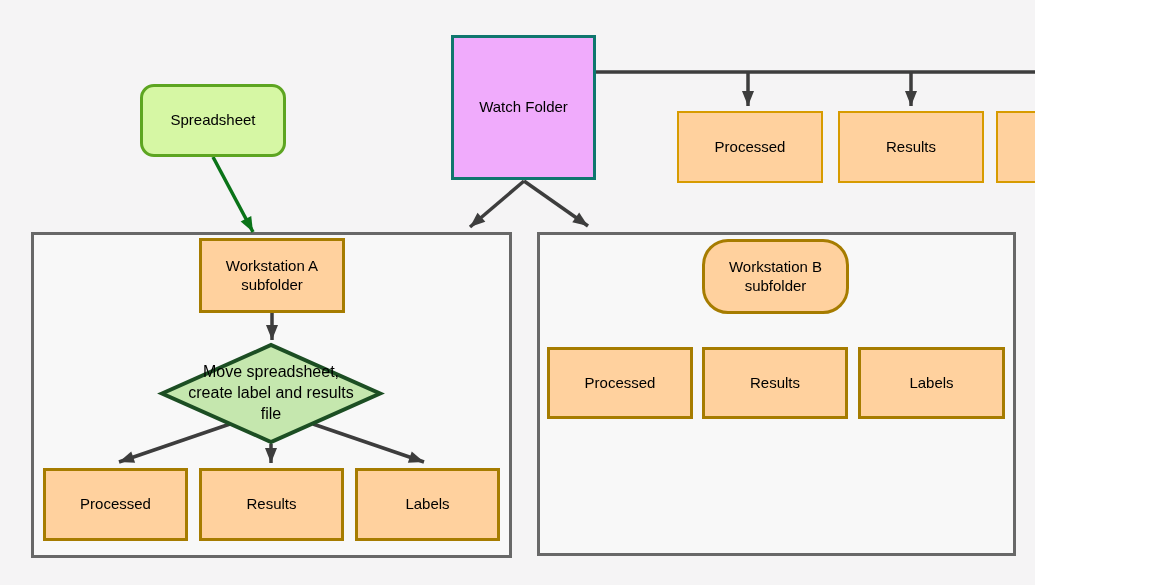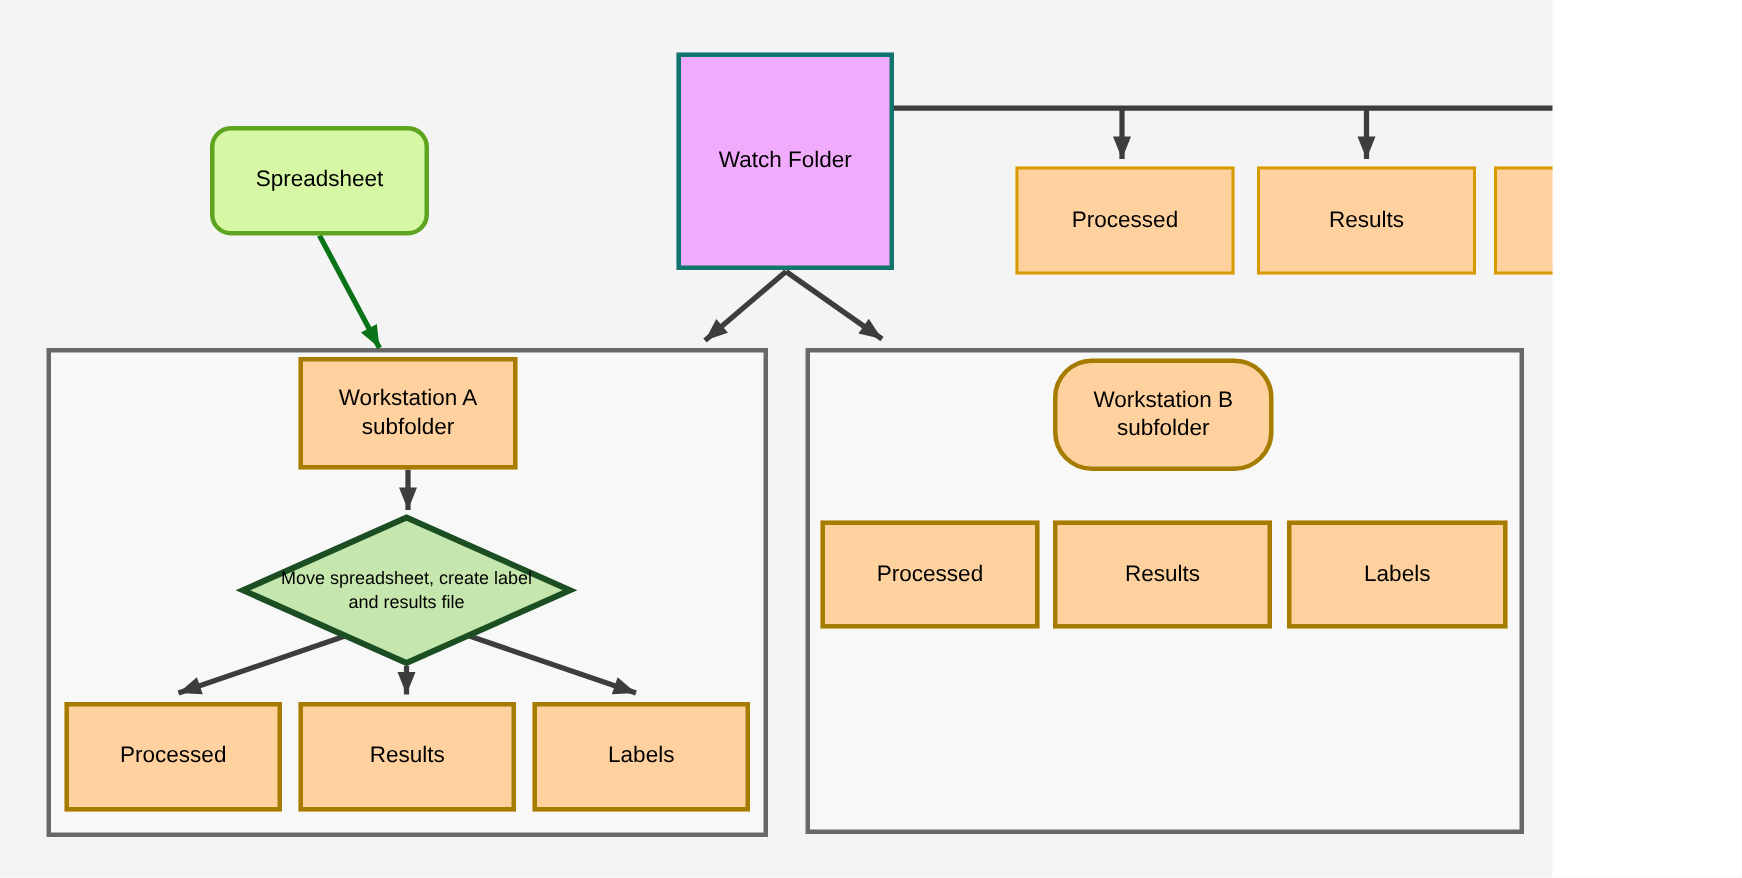--- a/index.html
+++ b/index.html
@@ -55,21 +55,21 @@
     background: #f8f8f8;
     border: 3px solid #686868;
     box-sizing: border-box;
   }
   .diamond-label {
     position: absolute;
     display: flex;
     align-items: center;
     justify-content: center;
     text-align: center;
-    font-size: 12px;
+    font-size: 16px;
     color: #000;
     line-height: 1.3;
   }
 </style>
 </head>
 <body>
 
 <div class="canvas">
 
   <div class="container-box" style="left:31px; top:232px; width:481px; height:326px;"></div>

